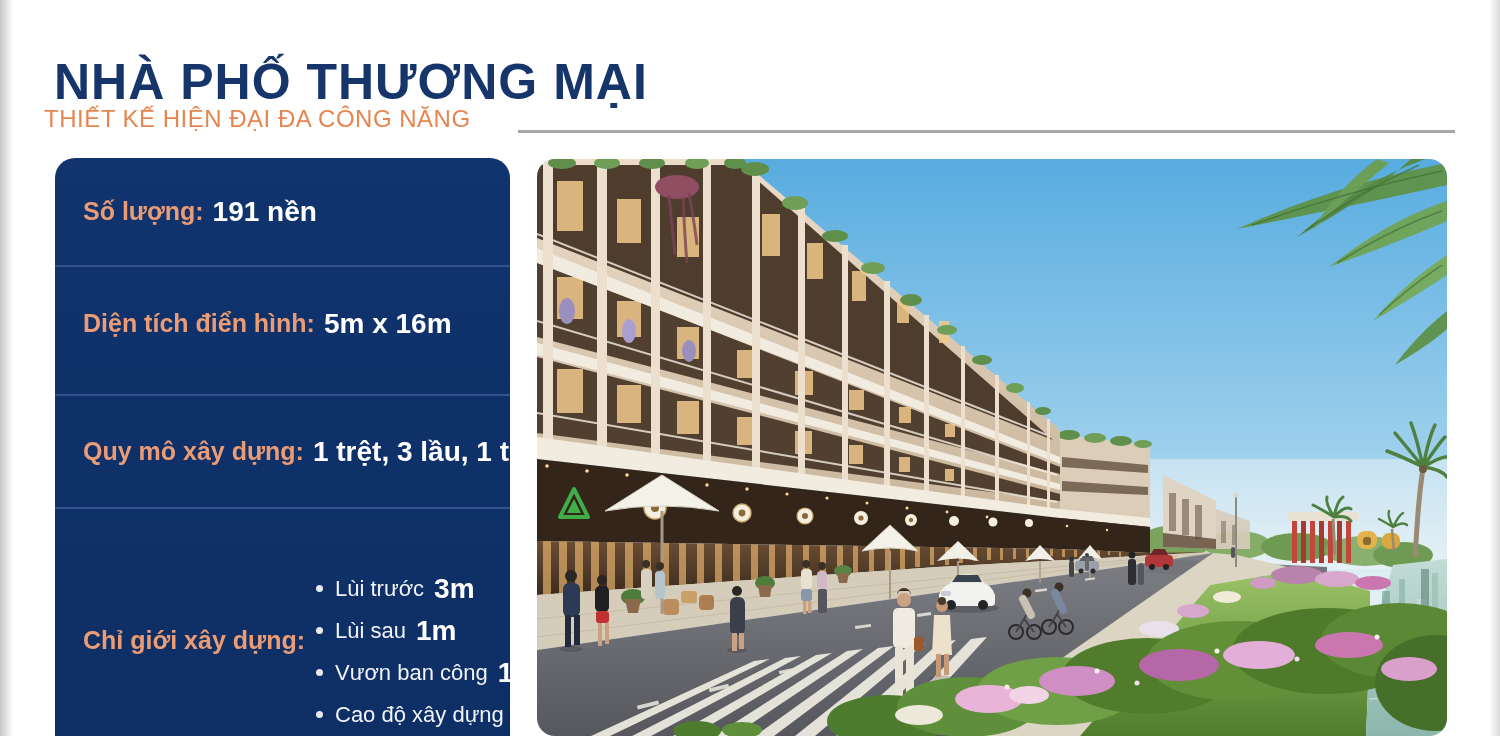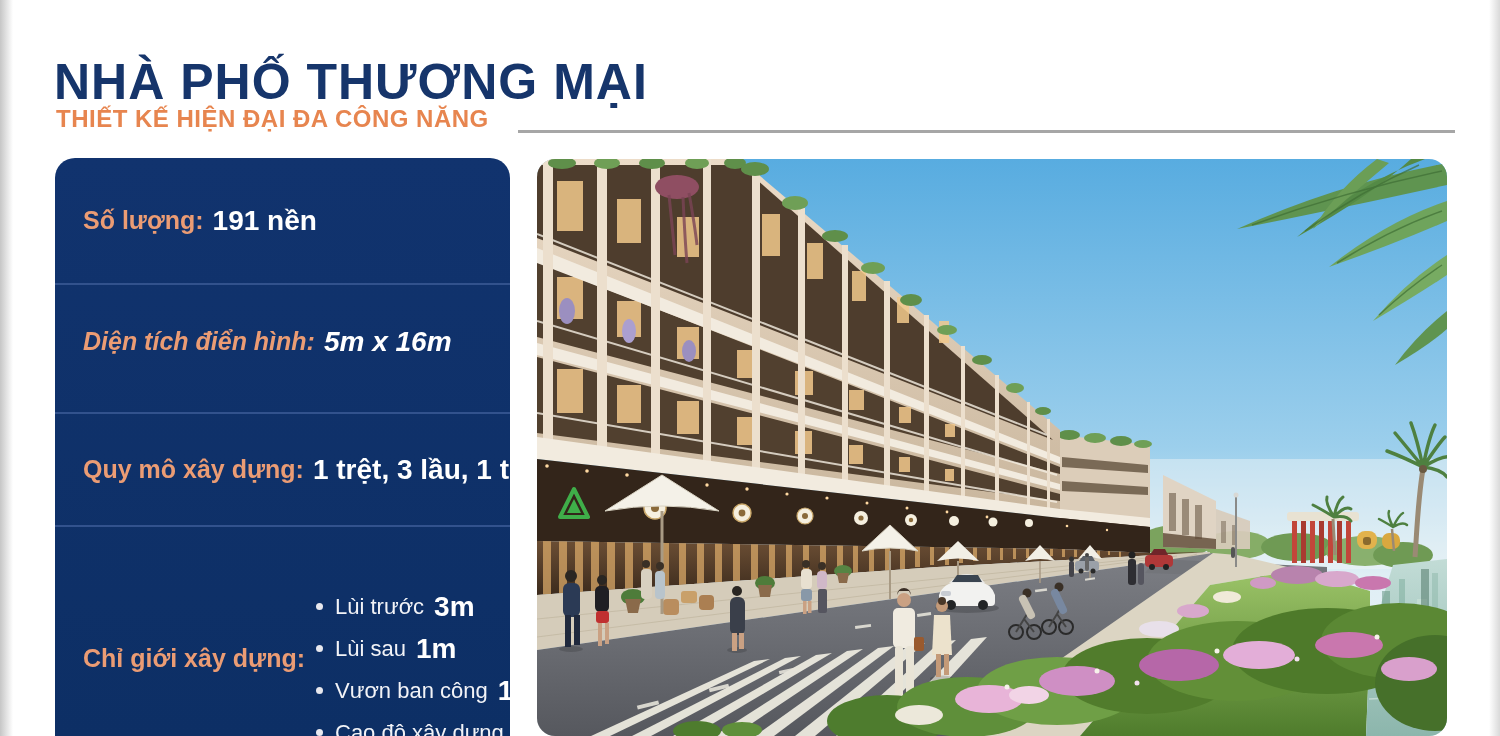--- a/index.html
+++ b/index.html
@@ -4,29 +4,29 @@
 <style>
   html,body{margin:0;padding:0;}
   body{font-family:"Liberation Sans","DejaVu Sans",sans-serif;background:#ffffff;}
   .page{position:relative;width:1500px;height:736px;background:#ffffff;overflow:hidden;}
   .edge-left{position:absolute;left:0;top:0;width:13px;height:736px;
     background:linear-gradient(90deg,#c6c6c6, #ffffff);}
   .edge-right{position:absolute;right:0;top:0;width:11px;height:736px;
     background:linear-gradient(270deg,#d9d9d9,#ffffff);}
   .title{position:absolute;left:54px;top:42px;font-size:50px;font-weight:800;
     color:var(--navy,#16356b);letter-spacing:1px;white-space:nowrap;margin-top:11px;}
-  .subtitle{position:absolute;left:56px;top:105px;font-size:24px;font-weight:700;
+  .subtitle{position:absolute;left:44px;top:105px;font-size:24px;font-weight:400;
     color:var(--orange,#e7854f);letter-spacing:.5px;white-space:nowrap;}
   .rule{position:absolute;left:518px;top:130px;width:937px;height:3px;background:#a6a6a6;}
   .panel{position:absolute;left:55px;top:158px;width:455px;height:578px;
     background:linear-gradient(180deg,#11336e,#0d2f65);border-radius:20px 20px 0 0;
     color:#fff;box-sizing:border-box;}
   .panel .section{box-sizing:border-box;padding-left:28px;display:flex;align-items:center;}
-  .s1{height:125px;}
-  .s2{height:115px;border-top:2px solid #32528d;font-style:italic;}
+  .s1{height:107px;}
+  .s2{height:115px;border-top:2px solid #32528d;}
   .s3{height:113px;border-top:2px solid #32528d;margin-top:14px;}
   .s4{height:243px;border-top:2px solid #32528d;display:block;padding-top:36px;}
   .lbl{color:var(--label-orange,#eb9c74);font-size:25px;font-weight:700;margin-right:9px;white-space:nowrap;}
   .val{color:#ffffff;font-size:28px;font-weight:800;white-space:nowrap;}
   .s4 .lbl{display:block;margin-bottom:14px;}
   .blist{list-style:none;margin:8px 0 0 0;padding:0 0 0 2px;}
   .blist li{display:flex;align-items:center;height:42px;}
   .dot{width:7px;height:7px;border-radius:50%;background:#e8e8ee;margin-right:12px;flex:none;align-self:center;}
   .btext{font-size:22px;font-weight:400;color:#f2f3f7;margin-right:10px;white-space:nowrap;}
   .bval{font-size:28px;font-weight:800;color:#ffffff;white-space:nowrap;}

